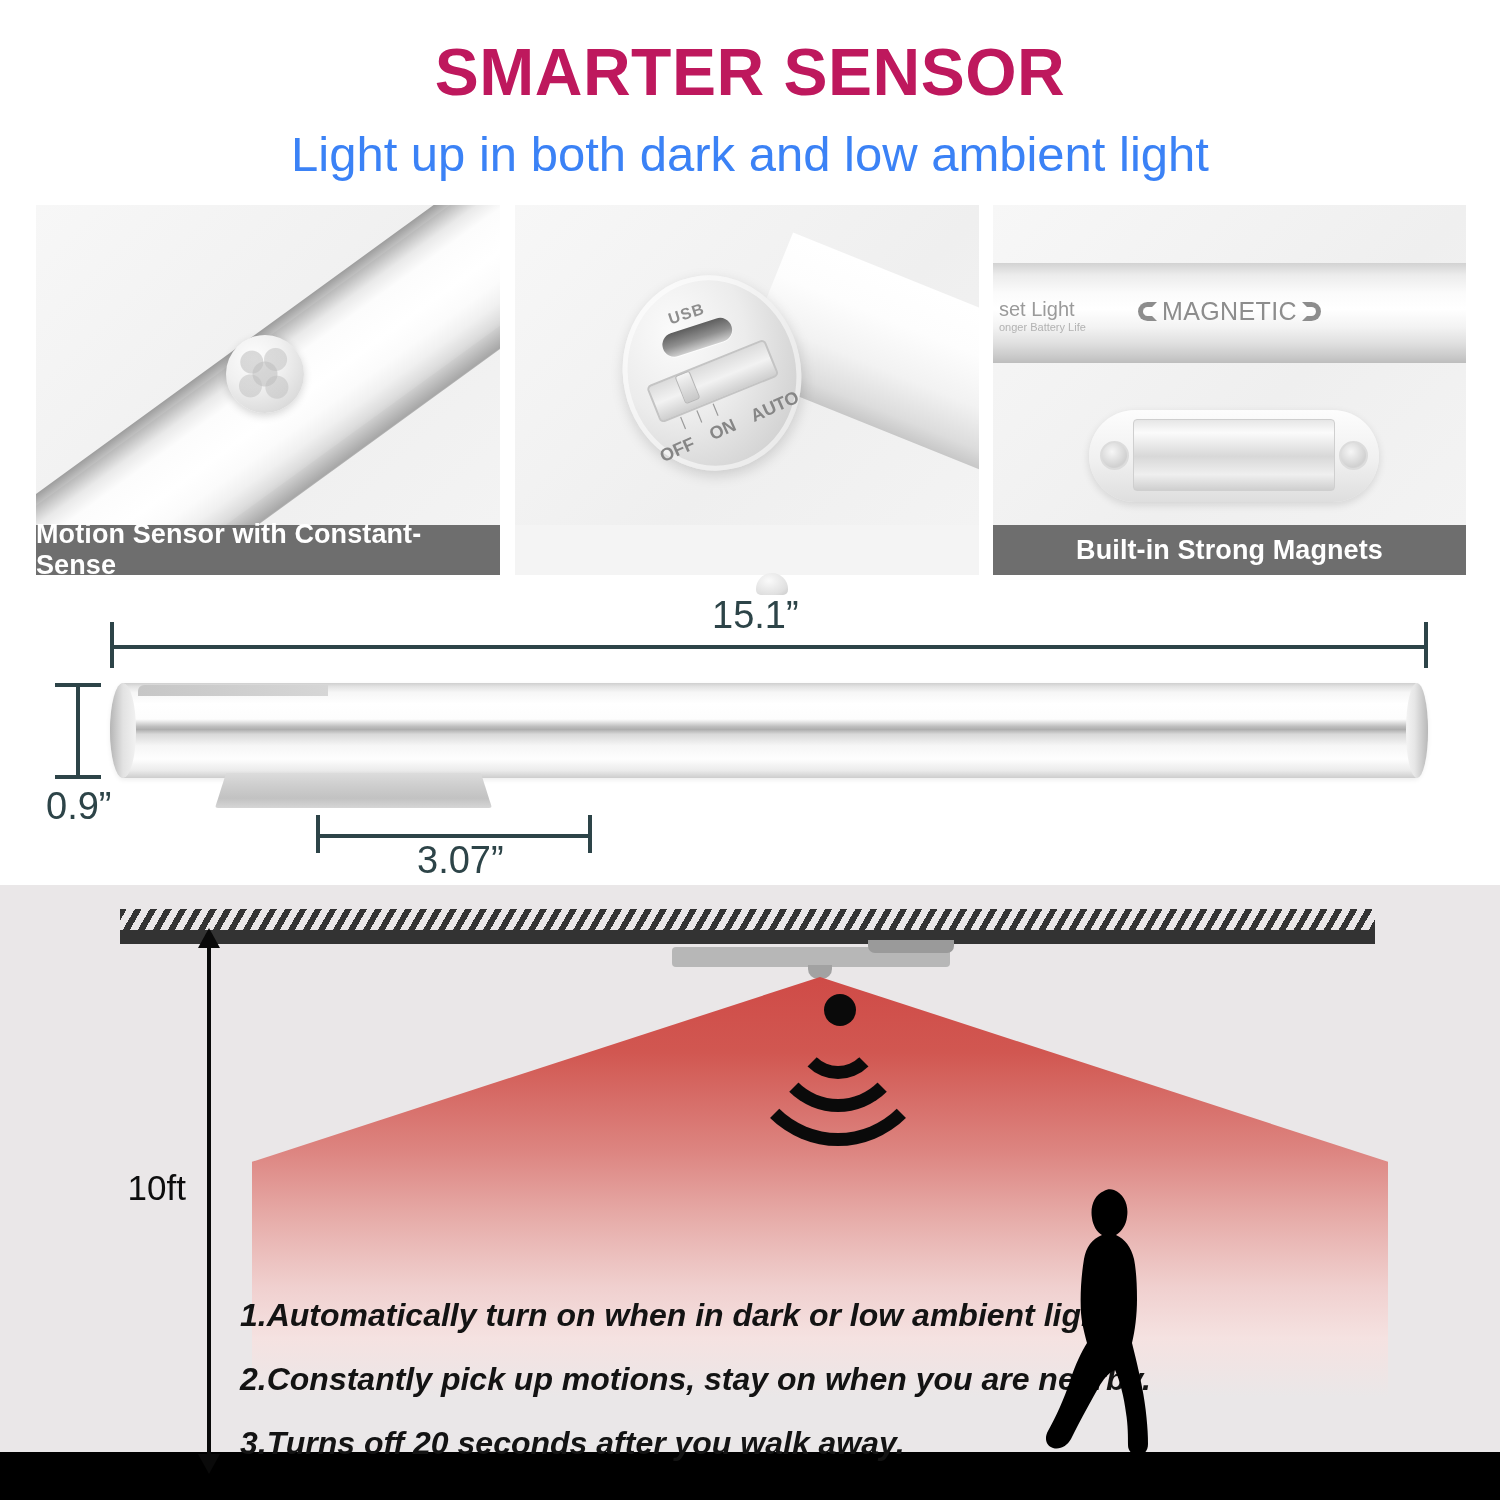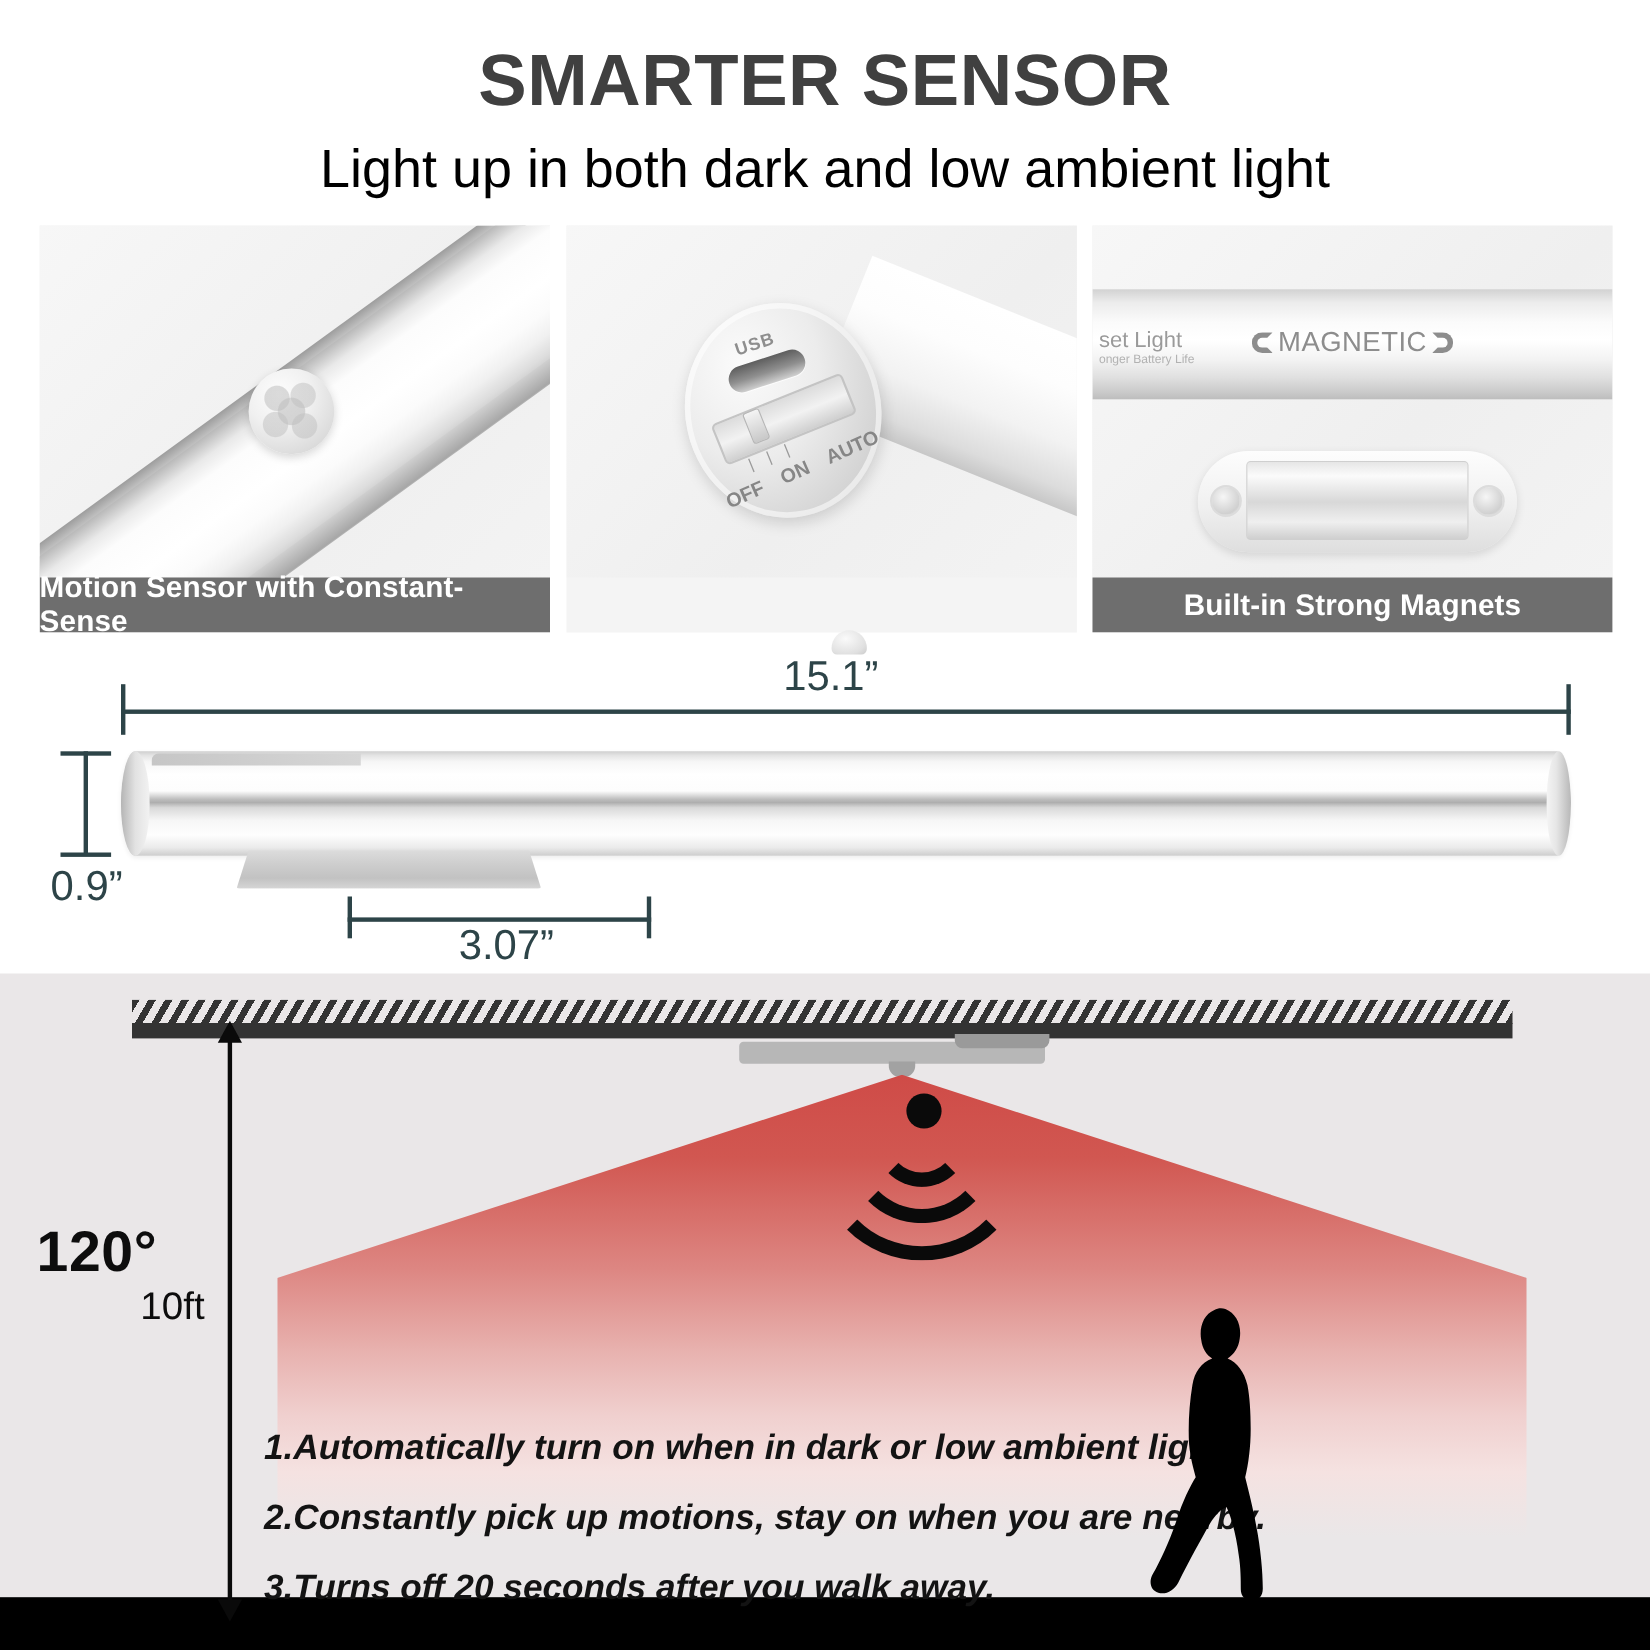--- a/index.html
+++ b/index.html
@@ -9,27 +9,27 @@
     font-family: "Liberation Sans", sans-serif;
     overflow: hidden;
   }
   #page { position: relative; width: 1500px; height: 1500px; background: #fff; }
 
   
   .title {
     position: absolute; top: 34px; left: 0; width: 1500px;
     text-align: center;
     font-size: 66px; font-weight: bold; letter-spacing: 0.5px;
-    color: #404040;
+    color: #be185d;
     font-family: "Liberation Sans", sans-serif;
   }
   .subtitle {
     position: absolute; top: 126px; left: 0; width: 1500px;
     text-align: center;
-    font-size: 49px; font-weight: 400; color: #000000;
+    font-size: 49px; font-weight: 400; color: #3b82f6;
     font-family: "Liberation Sans", sans-serif;
   }
 
   
   .panels { position: absolute; top: 205px; left: 36px; width: 1430px; height: 370px; }
   .panel {
     position: absolute; top: 0; height: 370px;
     background: #f4f4f4; overflow: hidden;
   }
   .panel.p1 { left: 0px;   width: 464px; }
@@ -423,23 +423,20 @@
     <div class="cone"></div>
     <div class="floor"></div>
   </div>
 
   <div class="waves">
     <div class="wave-dot"></div>
     <div class="wave-arc a1"></div>
     <div class="wave-arc a2"></div>
     <div class="wave-arc a3"></div>
   </div>
-  <div class="angle-label">
-    <span>120°</span>
-  </div>
 
   <div class="h-arrow"></div>
   <div class="h-label">10ft</div>
 
   <ul class="bullets">
     <li>1.Automatically turn on when in dark or low ambient light.</li>
     <li>2.Constantly pick up motions, stay on when you are nearby.</li>
     <li>3.Turns off 20 seconds after you walk away.</li>
   </ul>
 

